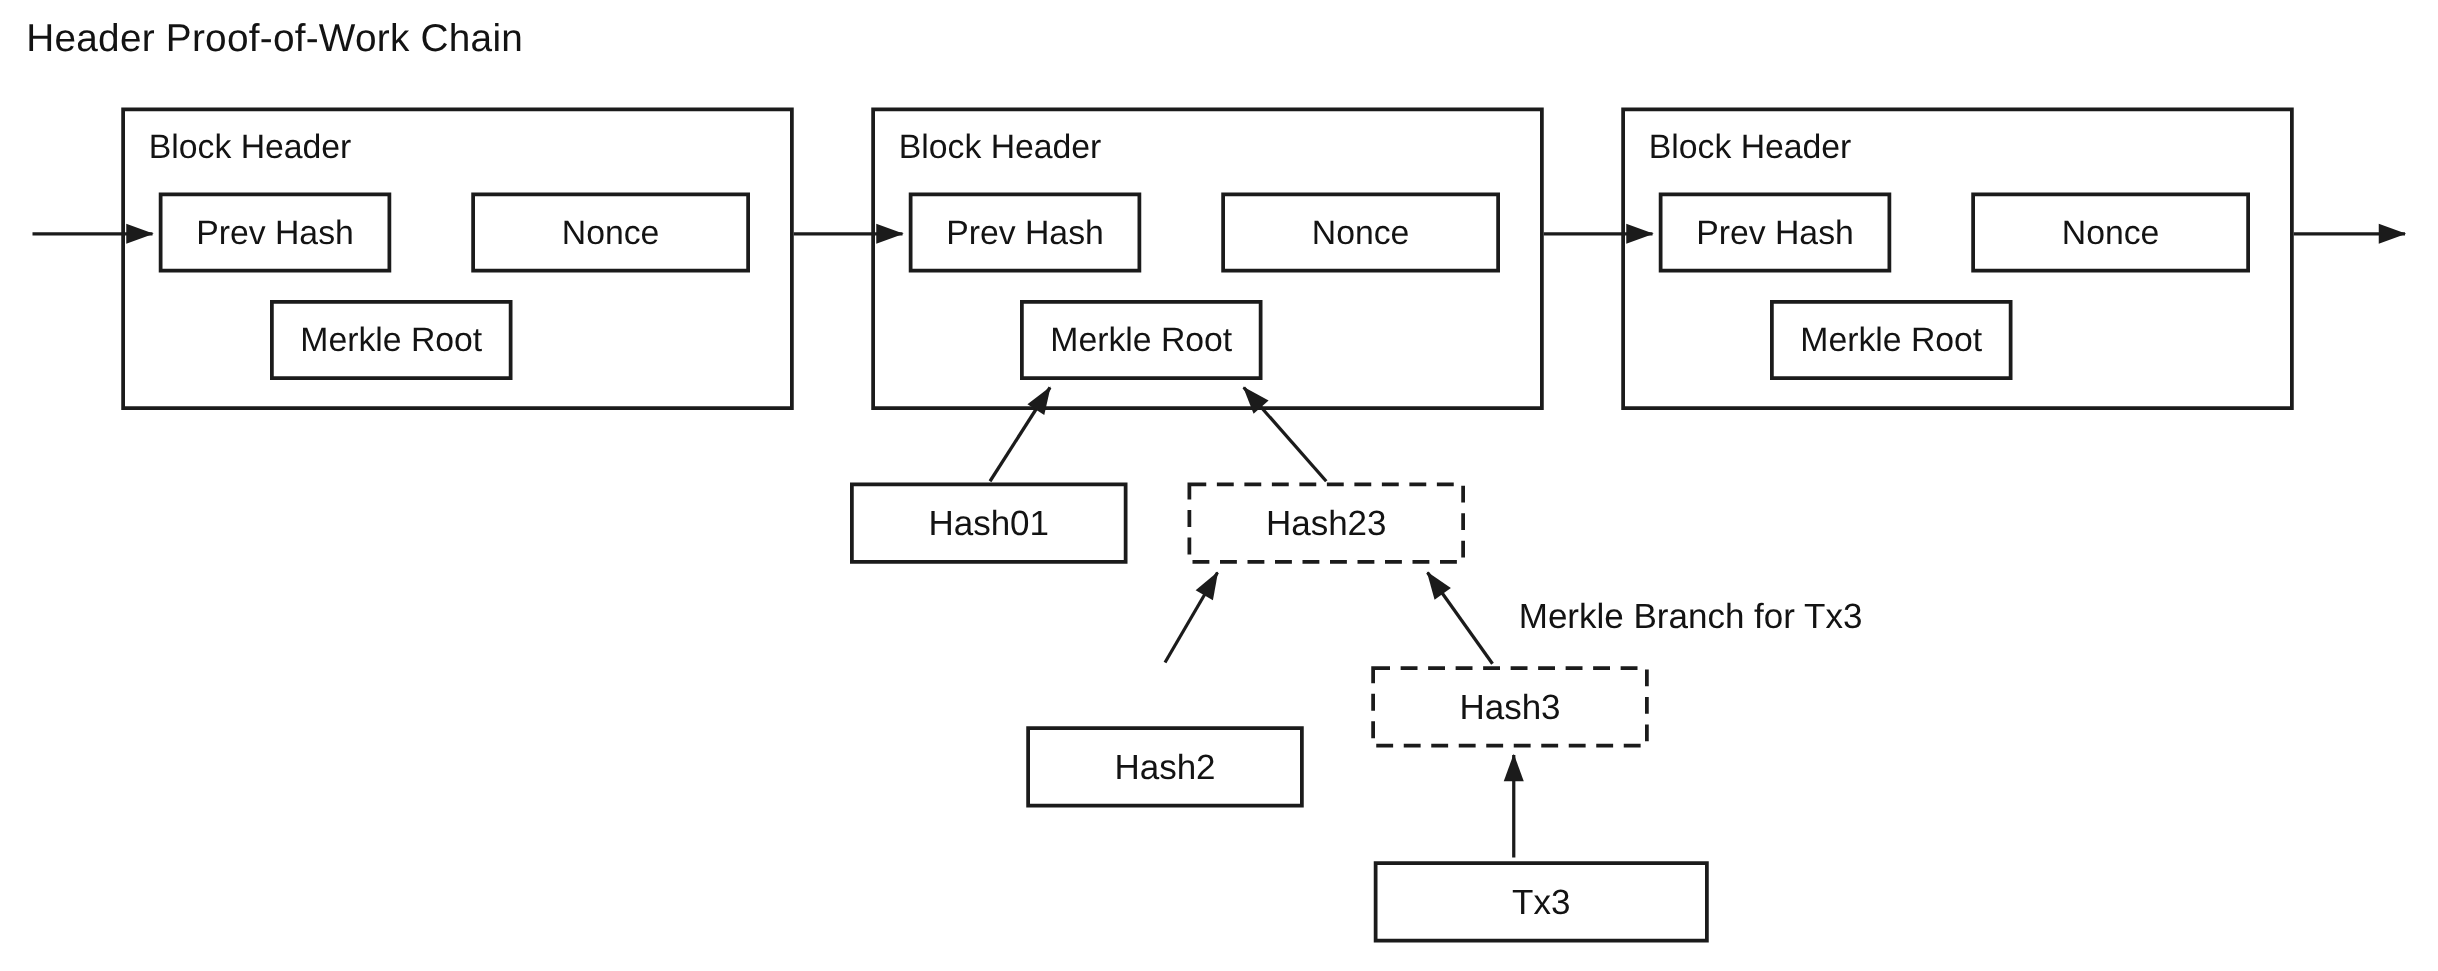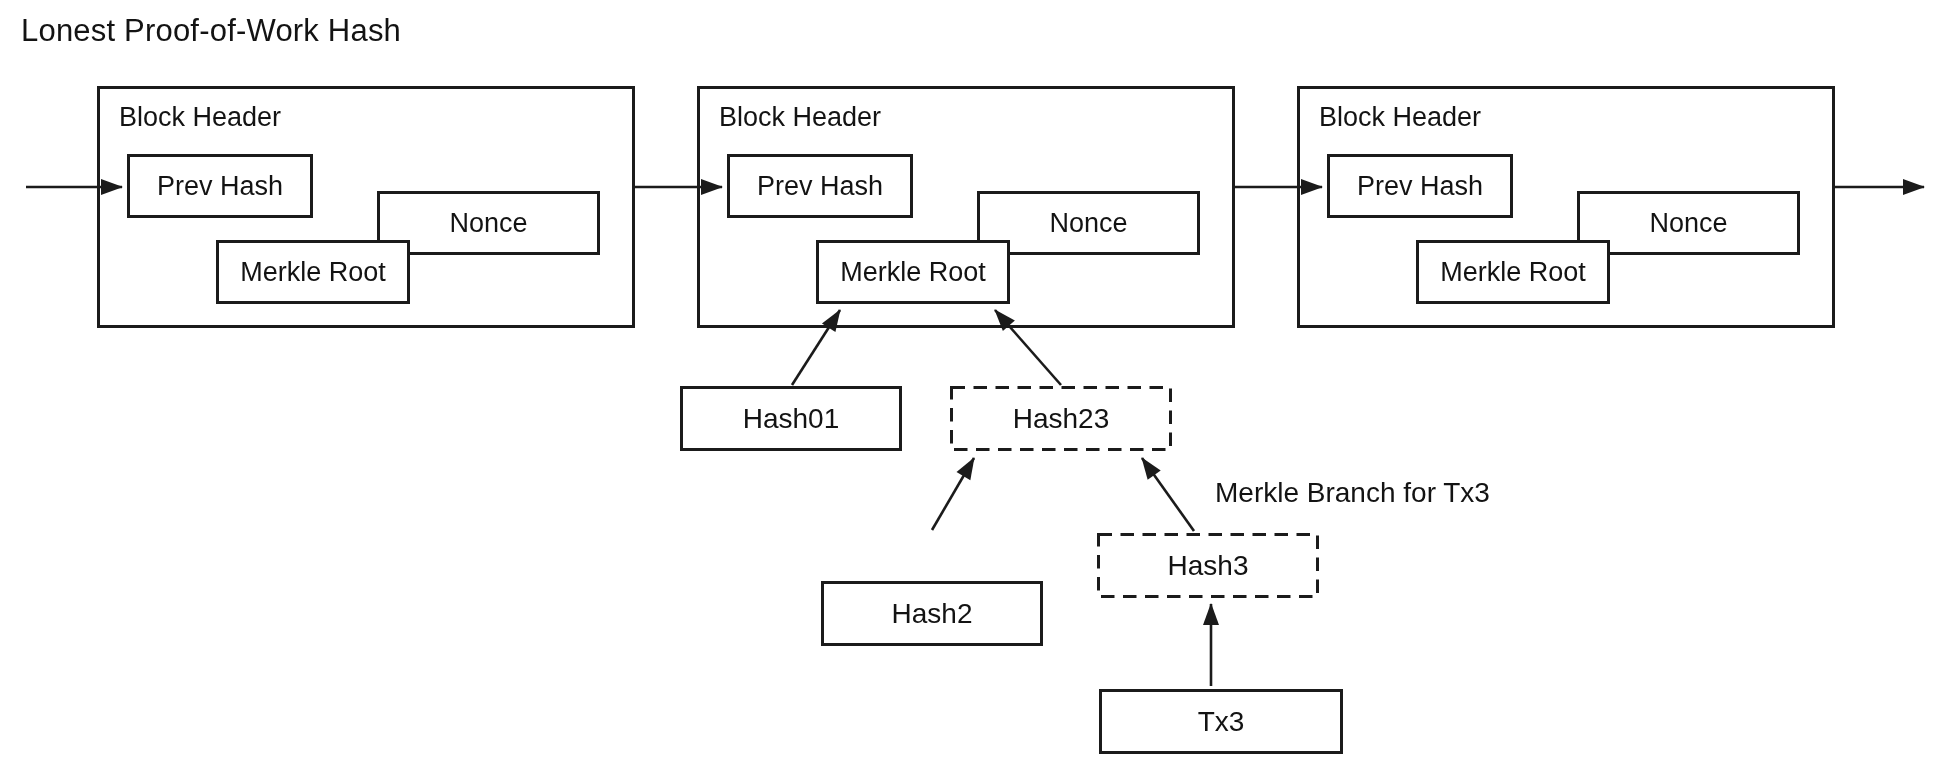--- a/index.html
+++ b/index.html
@@ -30,35 +30,35 @@
     font-size: 27px; white-space: nowrap;
   }
 
   .inner-box {
     position: absolute; box-sizing: border-box;
     border: 3px solid #1b1b1b;
     display: flex; align-items: center; justify-content: center;
     font-size: 27px; white-space: nowrap; background: #ffffff;
   }
   .prev-hash   { left: 27px;  top: 65px;  width: 186px; height: 64px; }
-  .nonce       { left: 277px; top: 65px;  width: 223px; height: 64px; margin-top: 37px; }
+  .nonce       { left: 277px; top: 65px;  width: 223px; height: 64px; }
   .merkle-root { left: 116px; top: 151px; width: 194px; height: 64px; }
 
   .tree-node {
     position: absolute; box-sizing: border-box;
     display: flex; align-items: center; justify-content: center;
     font-size: 28px; white-space: nowrap; background: #ffffff;
   }
   .tree-node.solid { border: 3px solid #1b1b1b; }
   
   .hash01 { left: 680px;  top: 386px; width: 222px; height: 65px; }
   .hash23 { left: 950px;  top: 386px; width: 222px; height: 65px; }
   .hash2  { left: 821px;  top: 533px; width: 222px; height: 65px; margin-top: 48px; }
   .hash3  { left: 1097px; top: 533px; width: 222px; height: 65px; }
-  .tx3    { left: 1099px; top: 689px; width: 244px; height: 65px; }
+  .tx3    { left: 1099px; top: 689px; width: 268px; height: 65px; }
 
   .branch-label {
     position: absolute; left: 1215px; top: 477px;
     font-size: 28px; white-space: nowrap;
   }
 
   .overlay {
     position: absolute; left: 0; top: 0; width: 1950px; height: 777px;
     pointer-events: none;
   }
@@ -66,21 +66,21 @@
   .overlay rect.dashed {
     stroke: #1b1b1b; stroke-width: 3px; fill: none;
     stroke-dasharray: 13.5 8.5;
   }
 </style>
 </head>
 <body>
 
 <div id="diagram">
 
-  <div class="chain-title">Lonest Proof-of-Work Hash</div>
+  <div class="chain-title">Header Proof-of-Work Chain</div>
 
   <div class="block block-1">
     <div class="block-header-label">Block Header</div>
     <div class="inner-box prev-hash">Prev Hash</div>
     <div class="inner-box nonce">Nonce</div>
     <div class="inner-box merkle-root">Merkle Root</div>
   </div>
 
   <div class="block block-2">
     <div class="block-header-label">Block Header</div>

